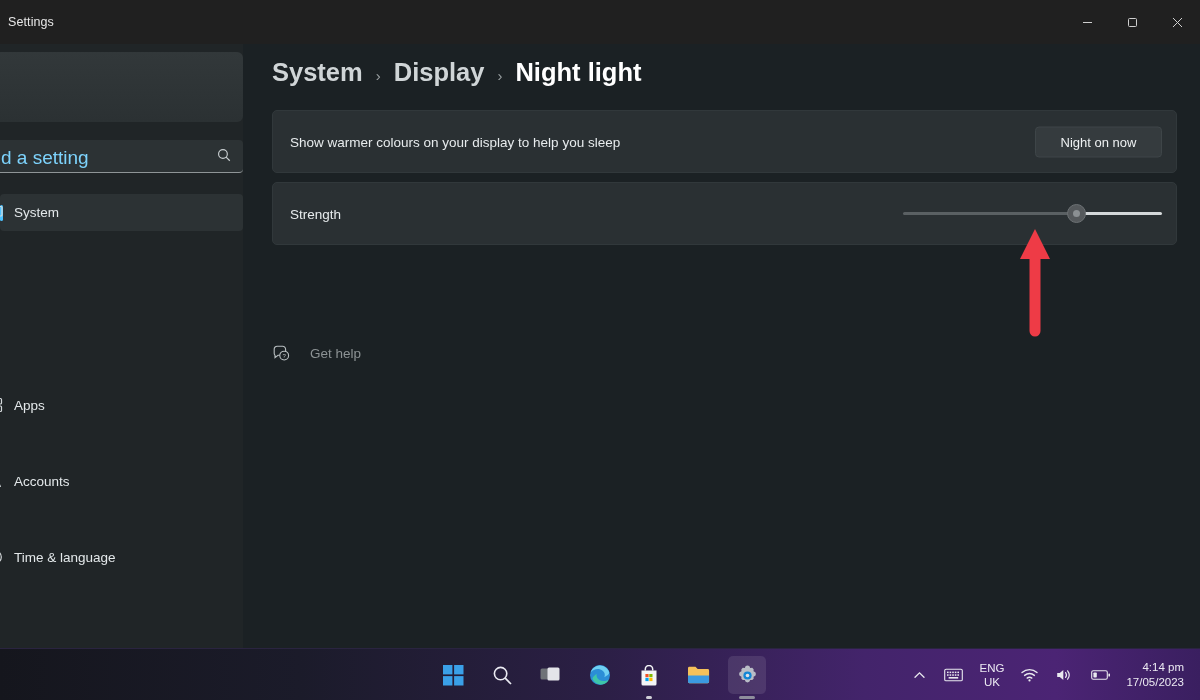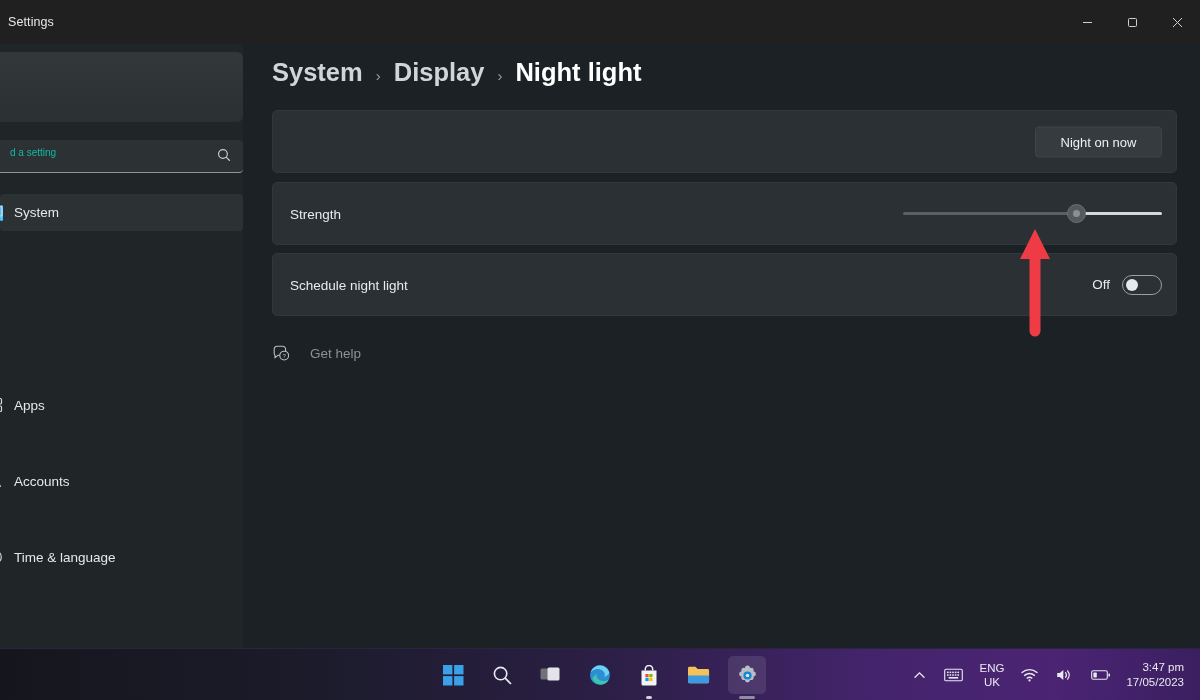--- a/index.html
+++ b/index.html
@@ -43,22 +43,22 @@
     border-radius: 6px;
   }
   .search-box {
     position: absolute; left: -60px; top: 96px; width: 303px; height: 33px;
     background: #2c3234;
     border-radius: 4px;
     border-bottom: 1.5px solid #8f9597;
     display: flex; align-items: center;
   }
   .search-text {
-    position: absolute; left: 70px; top: 7px;
-    font-size: 10px; color: #14b8a6;
+    position: absolute; left: 61px; top: 7px;
+    font-size: 19px; color: #7dd3fc;
   }
   .search-icon {
     position: absolute; right: 12px; top: 8px;
     color: #c9cfd1;
   }
 
   .nav { position: absolute; left: 0; top: 150px; width: 243px; }
   .nav-item {
     position: relative; height: 37px; width: 243px;
     display: flex; align-items: center;
@@ -304,41 +304,33 @@
 
       <div class="breadcrumb">
         <span class="crumb">System</span>
         <span class="crumb-sep">›</span>
         <span class="crumb">Display</span>
         <span class="crumb-sep">›</span>
         <span class="crumb current">Night light</span>
       </div>
 
       <div class="card card-1">
+        <span class="card-label">Show warmer colours on your display to help you sleep</span>
         <div class="btn-turnon">Night on now</div>
       </div>
 
       <div class="card card-2">
         <span class="card-label">Strength</span>
         <div class="slider">
           <div class="slider-track-left"></div>
           <div class="slider-track-right"></div>
           <div class="slider-thumb"></div>
         </div>
       </div>
 
-      <div class="card card-3">
-        <span class="card-label">Schedule night light</span>
-        <div class="toggle-wrap">
-          <span class="toggle-state">Off</span>
-          <div class="toggle">
-            <span class="toggle-knob"></span>
-          </div>
-        </div>
-      </div>
 
       <div class="gethelp">
         <span class="gethelp-icon">
           <svg width="18" height="18" viewBox="0 0 18 18">
             <path d="M2.2 5.2a3 3 0 0 1 3-3h5.4a3 3 0 0 1 3 3v3.1a3 3 0 0 1-3 3H6l-3 2.4v-2.4a3 3 0 0 1-.8-2z" fill="none" stroke="currentColor" stroke-width="1.1"></path>
             <circle cx="12.2" cy="11.6" r="4.4" fill="#1b2124" stroke="currentColor" stroke-width="1.1"></circle>
             <text x="12.2" y="14" font-size="6" fill="currentColor" text-anchor="middle" font-family="Liberation Sans, sans-serif">?</text>
           </svg>
         </span>
         <span class="gethelp-label">Get help</span>
@@ -458,19 +450,19 @@
         </svg>
       </div>
       <div class="tray-item">
         <svg width="20" height="12" viewBox="0 0 20 12">
           <rect x="0.7" y="1.7" width="15.6" height="8.6" rx="1.6" fill="none" stroke="#e9e9ef" stroke-width="1.1"></rect>
           <rect x="2.4" y="3.4" width="3.4" height="5.2" rx="0.8" fill="#e9e9ef"></rect>
           <rect x="17.4" y="4.4" width="1.6" height="3.2" rx="0.7" fill="#e9e9ef"></rect>
         </svg>
       </div>
       <div class="tray-clock">
-        <span>3:47 pm</span>
+        <span>4:14 pm</span>
         <span>17/05/2023</span>
       </div>
     </div>
   </div>
 
 </div>
 
 </body></html>

